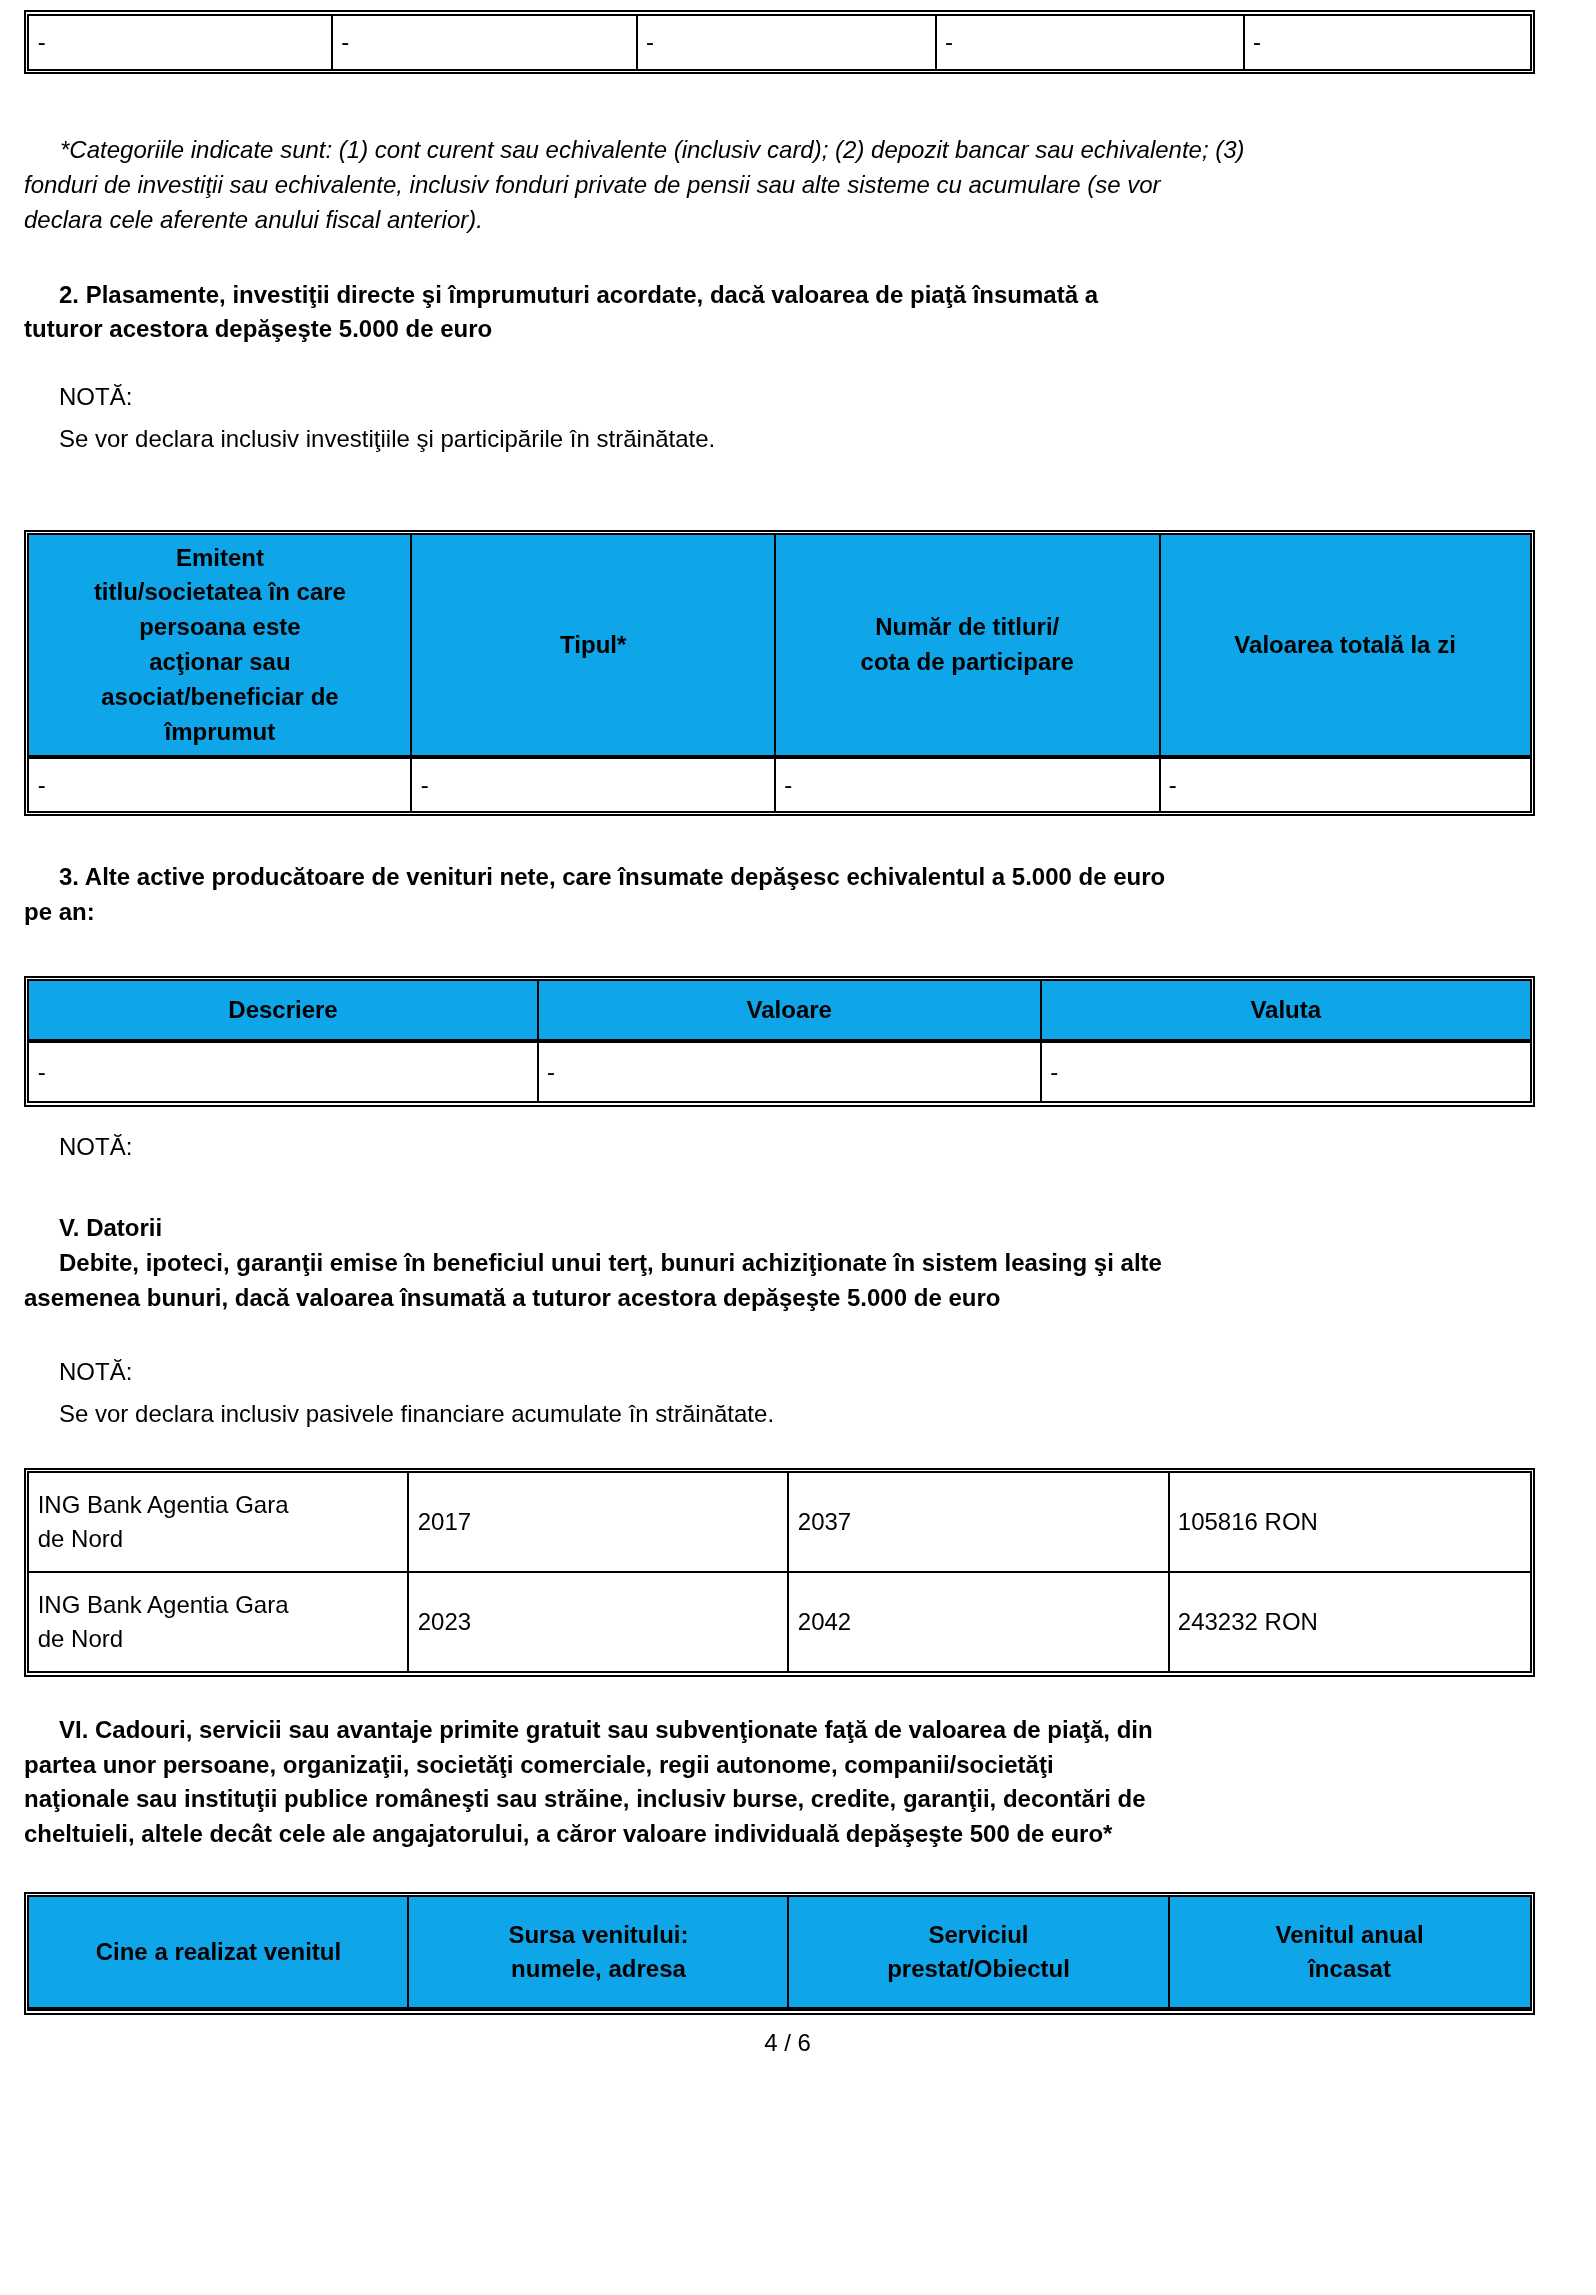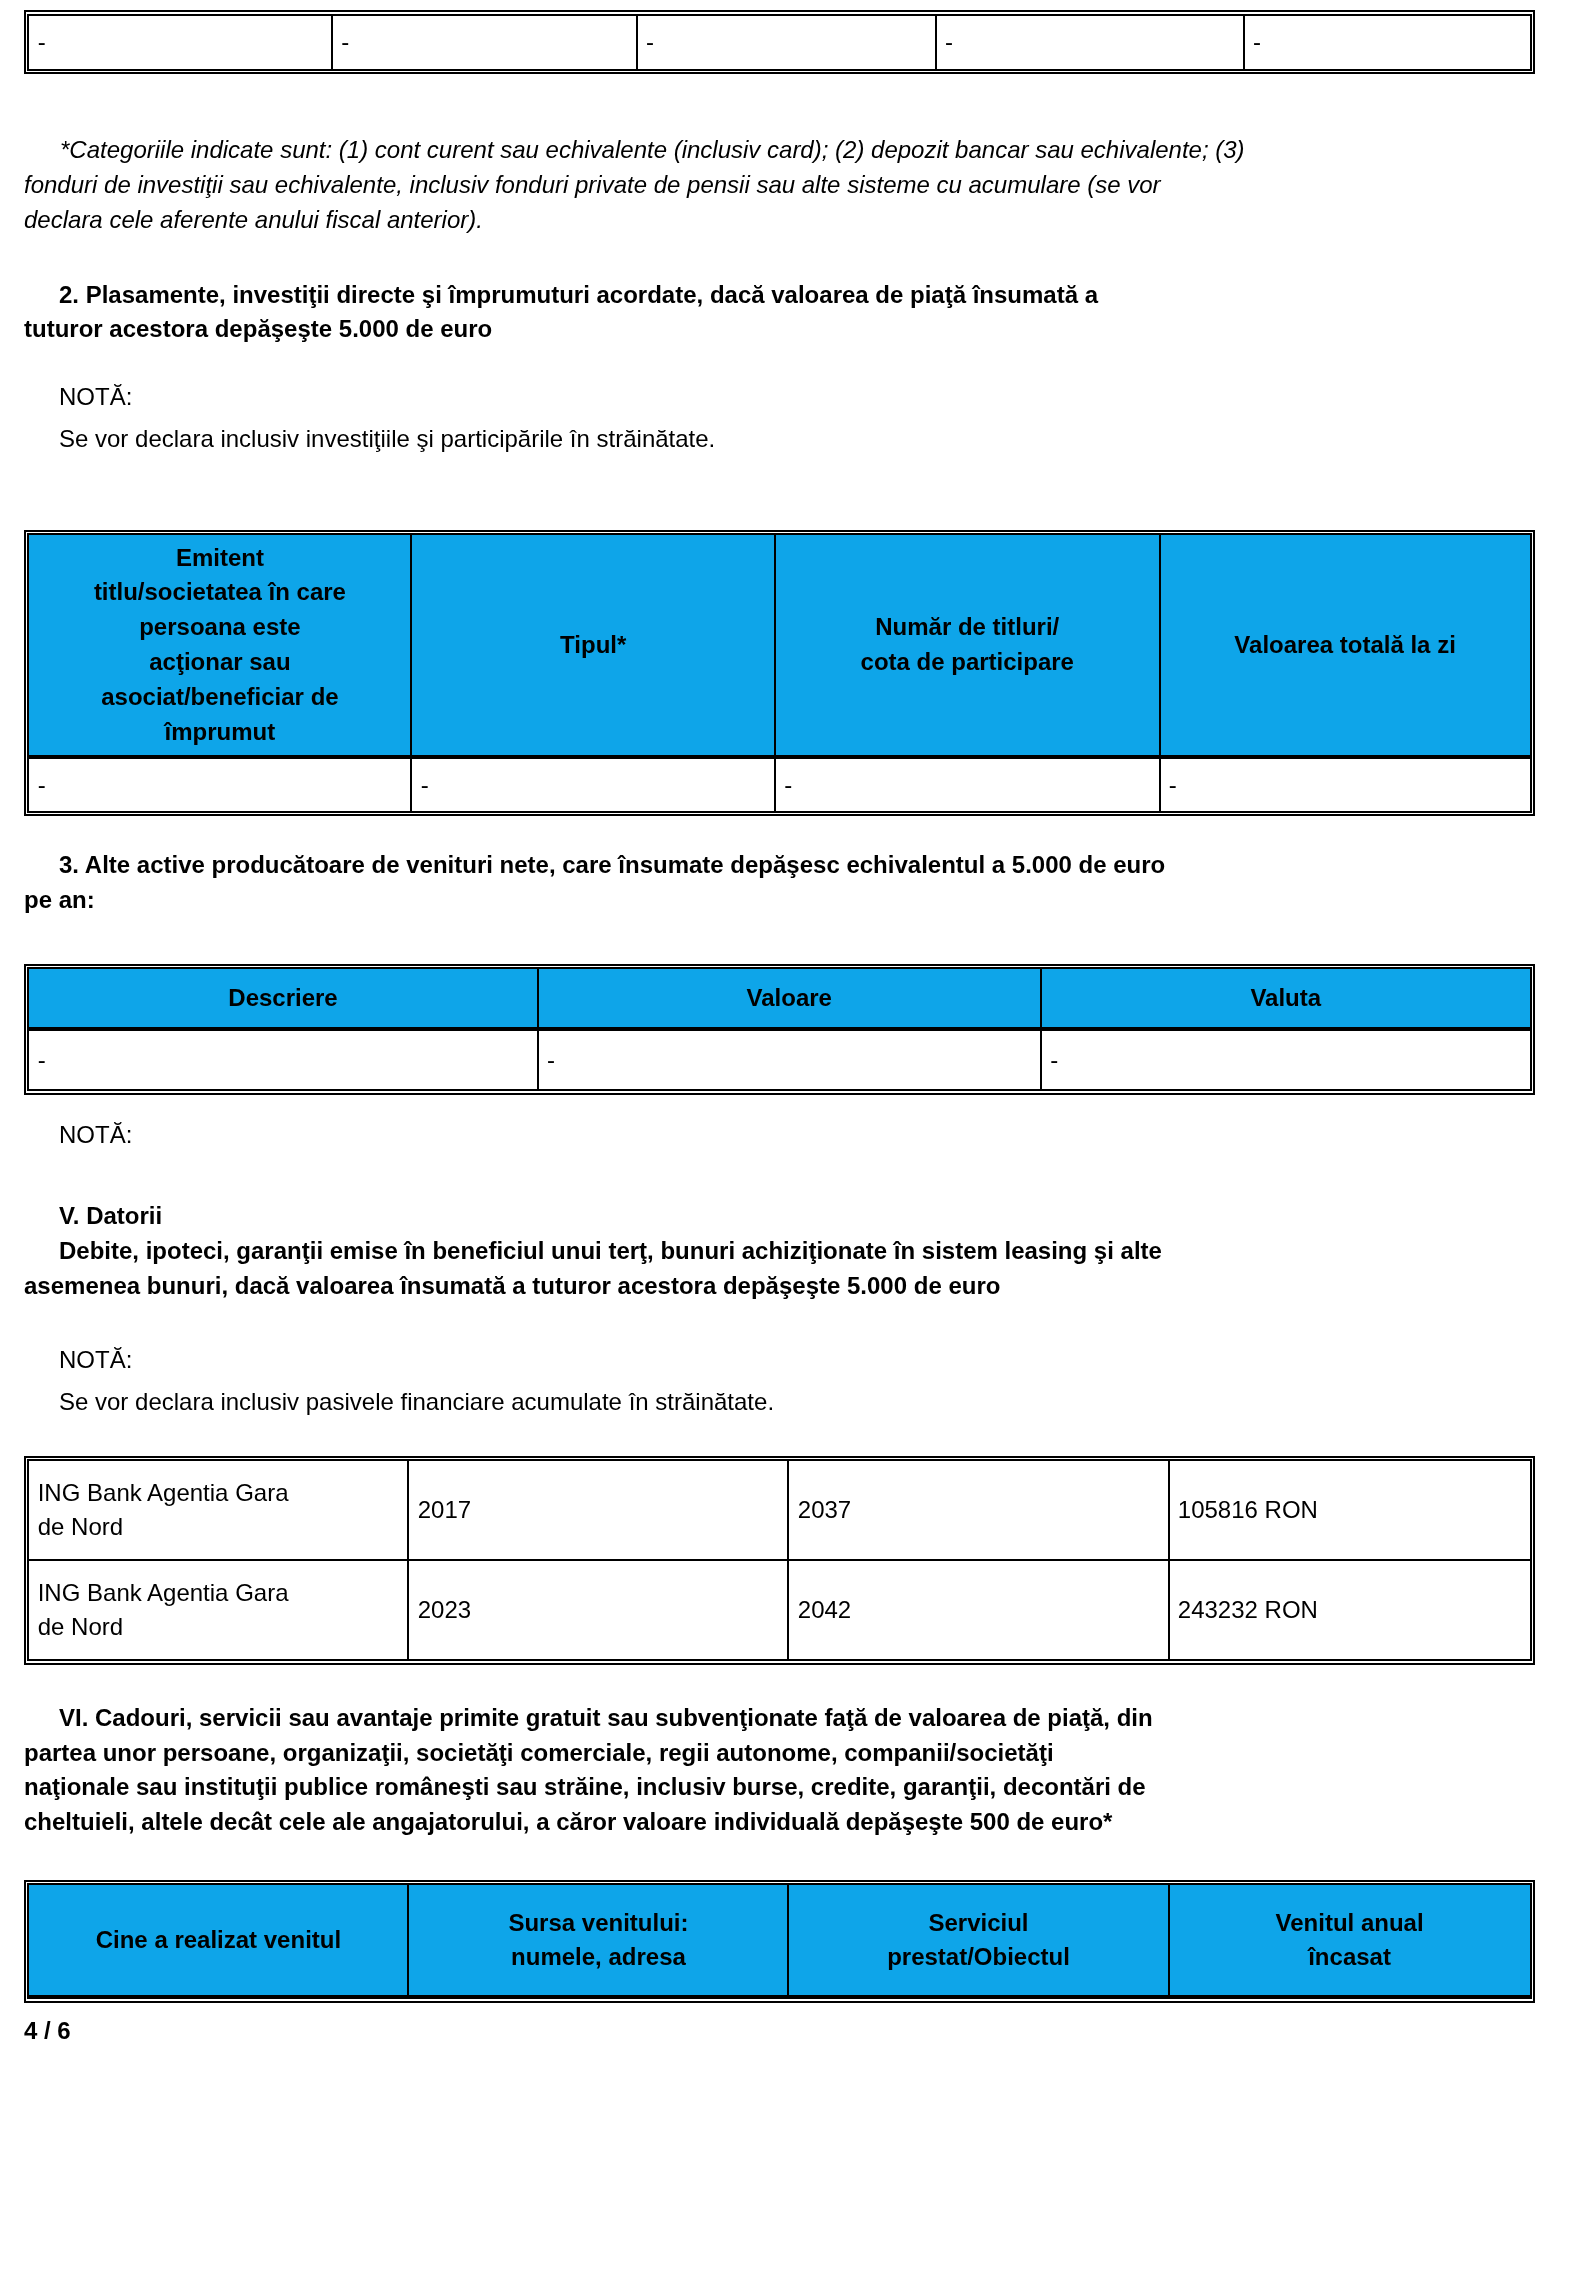--- a/index.html
+++ b/index.html
@@ -28,21 +28,21 @@
 
   .tbl-a td { height:55px; }
   .tbl-b th { padding:5.5px 4.1px; }
   .tbl-b td { height:55px; }
   .tbl-c th { height:61px; padding:4.1px; }
   .tbl-c td { height:61px; }
   .tbl-d th { height:44px; padding:2.8px 4.1px; }
   .tbl-d td { height:100px; }
   .tbl-e th { height:113px; padding:4.1px; }
 
-  .footer { text-align:left; padding-right:25px; margin-top:11px;font-weight:bold; }
+  .footer { text-align:center; padding-right:25px; margin-top:11px; }
 </style>
 </head>
 <body>
 
 <div class="page">
 
   <div class="tbl tbl-a">
     <table>
       <colgroup>
         <col style="width:20.2%">
@@ -98,21 +98,21 @@
           <td>-</td>
           <td>-</td>
           <td>-</td>
           <td>-</td>
         </tr>
       </tbody>
     </table>
   </div>
 
 
-  <p class="para bold indent" style="margin-top:32px">3. Alte active producătoare de venituri nete, care însumate depăşesc echivalentul a 5.000 de euro
+  <p class="para bold indent" style="margin-top:44px">3. Alte active producătoare de venituri nete, care însumate depăşesc echivalentul a 5.000 de euro
 pe an:</p>
 
   <div class="tbl tbl-c" style="margin-top:46px">
     <table>
       <colgroup>
         <col style="width:33.9%">
           <col style="width:33.5%">
           <col style="width:32.6%">
       </colgroup>
       <tbody>

